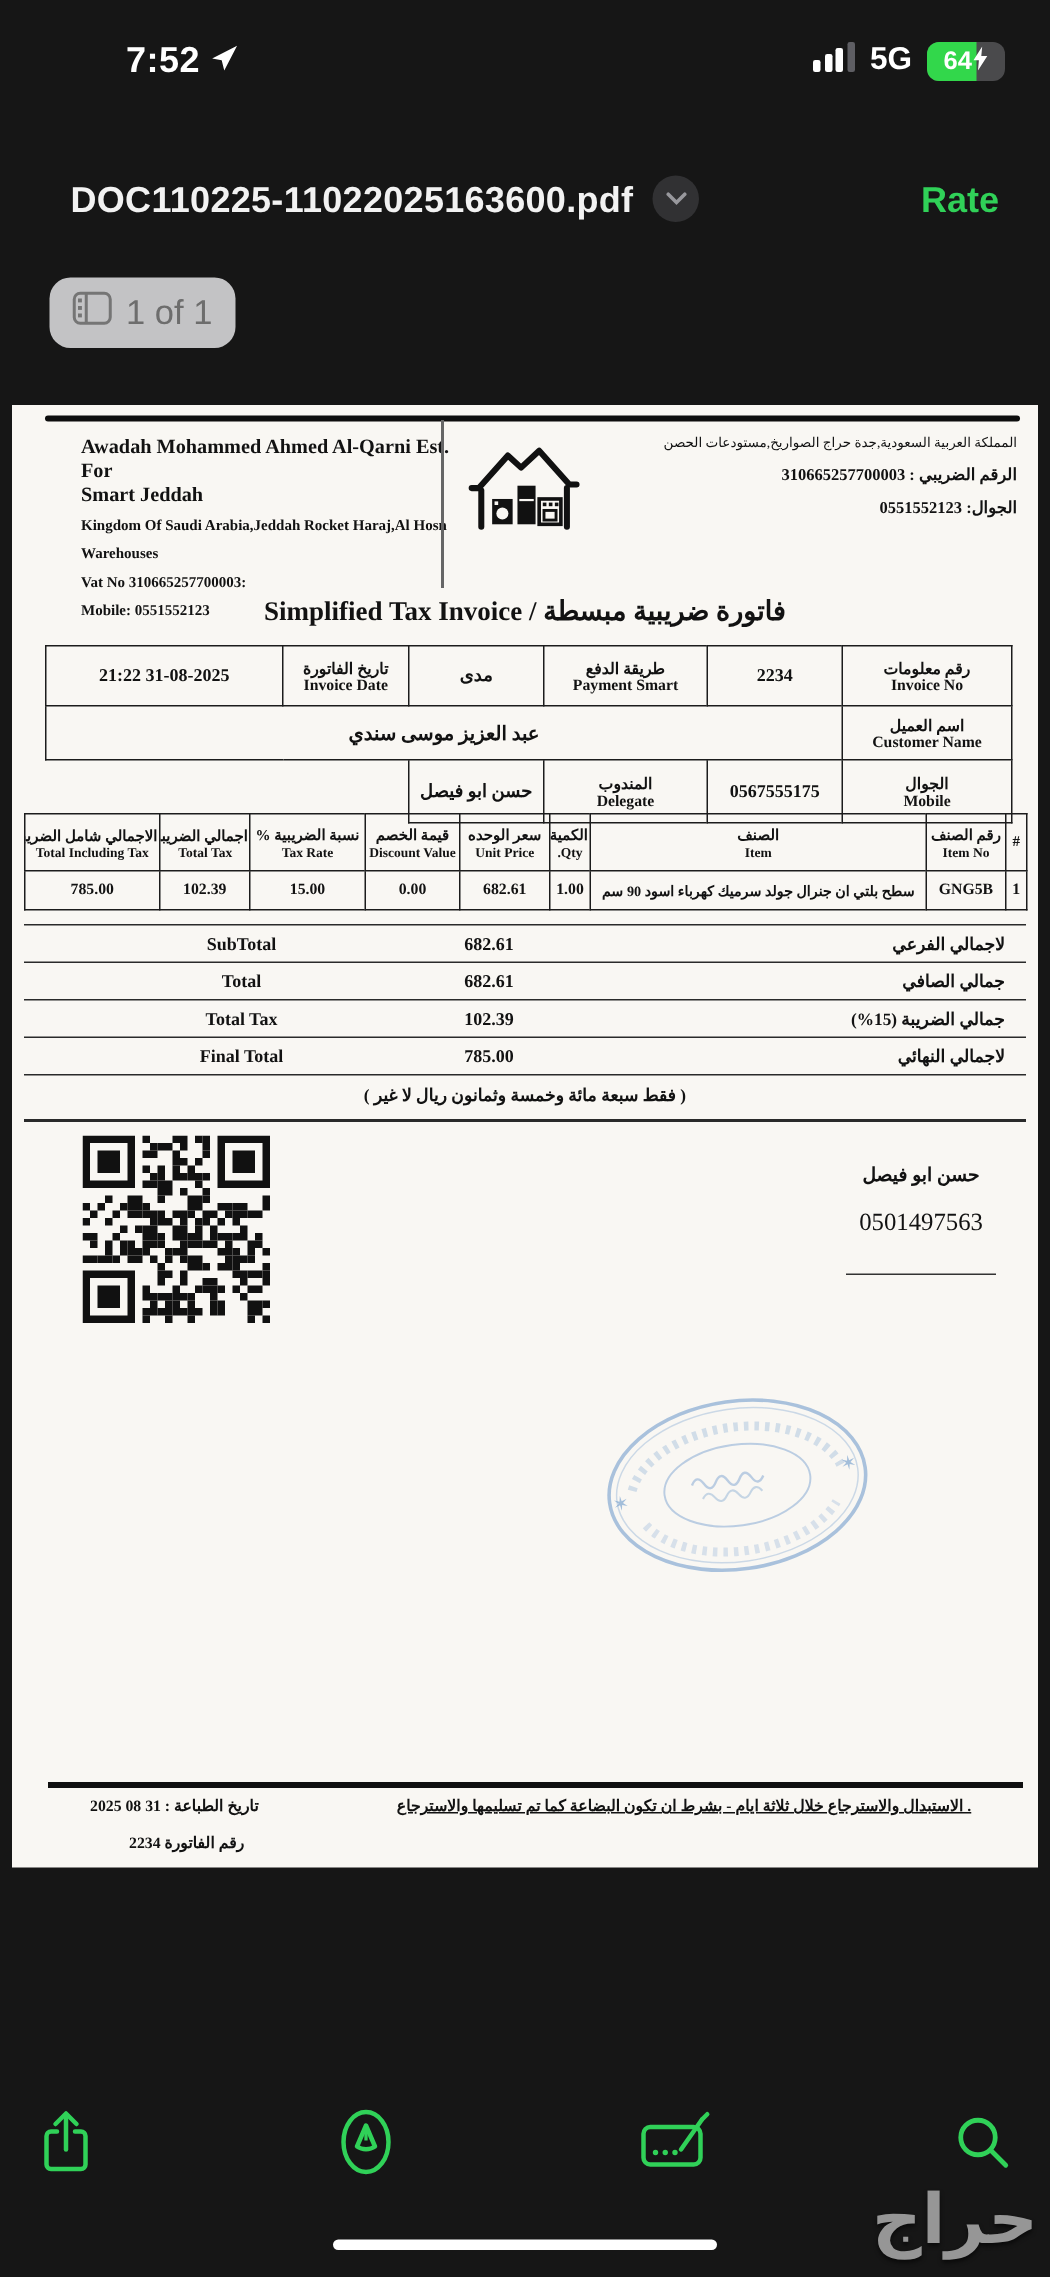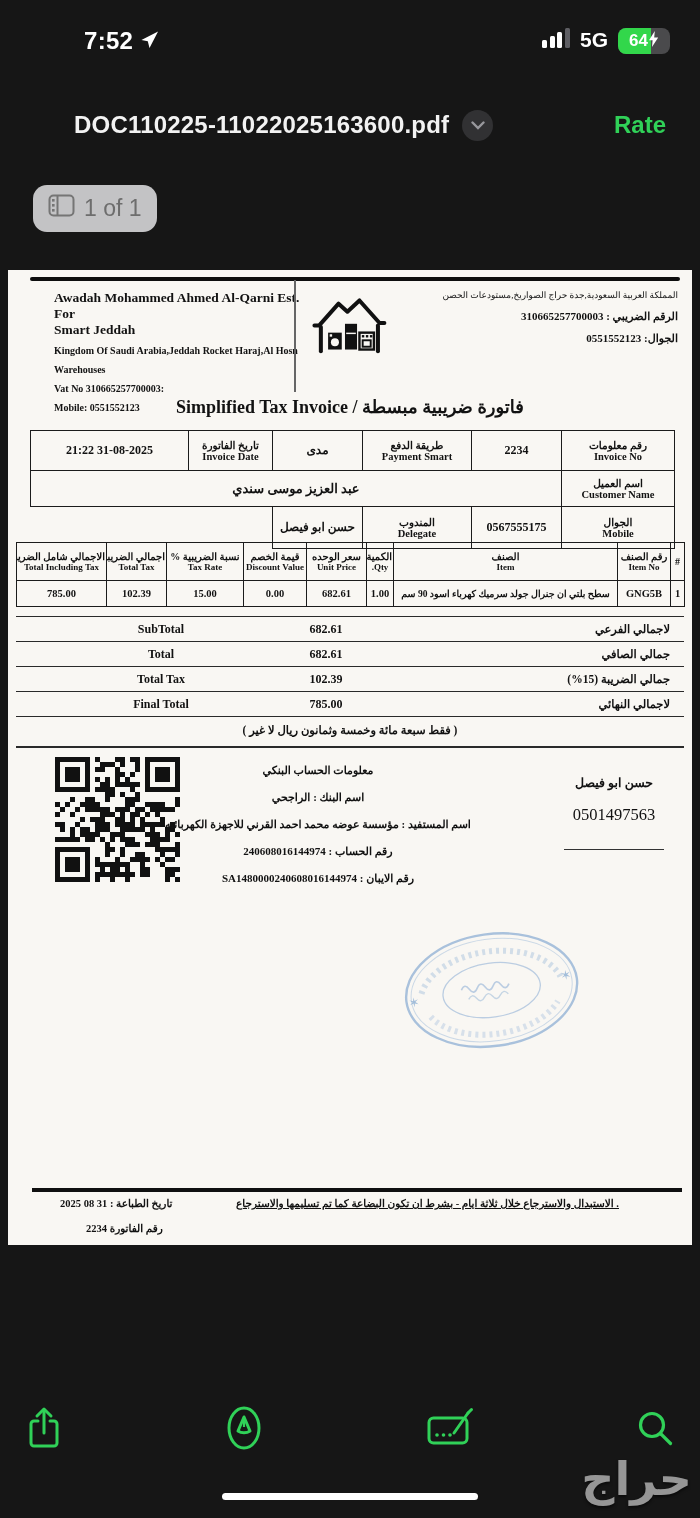--- a/index.html
+++ b/index.html
@@ -15,22 +15,22 @@
   .sig-bars i{display:block;width:5px;border-radius:1.5px;background:#fff;}
   .sig-bars i.b1{height:8px}.sig-bars i.b2{height:12px}.sig-bars i.b3{height:16px}
   .sig-bars i.b4{height:20px;background:#5e5e63;}
   .net{font-size:21px;font-weight:600;}
   .battery{position:relative;width:52px;height:26px;border-radius:8px;background:#4a4a4c;
            overflow:hidden;display:flex;align-items:center;justify-content:center;}
   .battery-fill{position:absolute;left:0;top:0;bottom:0;width:64%;background:#32d74b;}
   .battery-label{position:relative;display:flex;align-items:center;color:#fff;font-weight:bold;
                  font-size:17px;gap:0px;}
   
-  .nav{position:absolute;top:102px;left:0;right:0;height:46px;display:flex;align-items:center;
-       padding:0 34px 0 74px;}
+  .nav{position:absolute;top:102px;left:0;right:0;height:46px;display:flex;align-items:flex-end;
+       padding:0 34px 0 47px;}
   .filename{color:#f2f2f2;font-size:24px;font-weight:bold;letter-spacing:.2px;white-space:nowrap;}
   .chev{width:31px;height:31px;border-radius:50%;background:#313133;display:flex;align-items:center;
         justify-content:center;margin-left:13px;flex:none;}
   .done{margin-left:auto;color:#30d158;font-size:24px;font-weight:600;}
   
   .page-pill{position:absolute;left:33px;top:185px;height:47px;border-radius:14px;
              background:rgba(210,210,213,.92);display:flex;align-items:center;gap:9px;padding:0 15px;}
   .page-pill span{font-size:23px;color:#6d6d6d;font-weight:500;}
   
   .doc{position:absolute;left:8px;top:270px;width:684px;height:975px;background:#f9f7f3;
@@ -77,21 +77,21 @@
   .bank-lines{position:absolute;left:100px;top:494px;width:420px;text-align:center;direction:rtl;
               font-weight:bold;font-size:11px;}
   .bank-lines div{margin-bottom:14px;}
   .bank-contact{position:absolute;right:18px;top:505px;width:120px;text-align:center;direction:rtl;}
   .bc-name{font-size:12.5px;font-weight:bold;margin-bottom:14px;}
   .bc-phone{font-size:16.5px;}
   .bc-line{margin:24px auto 0;width:100px;border-top:1.8px solid #333;}
   .stamp{position:absolute;left:392px;top:658px;transform:rotate(-8deg);opacity:.9;}
   
   .footer-line{position:absolute;top:918px;left:24px;right:10px;height:4px;background:#101010;}
-  .policy{position:absolute;top:927px;right:16px;width:440px;direction:rtl;text-align:left;
+  .policy{position:absolute;top:927px;right:16px;width:440px;direction:rtl;text-align:center;
           font-weight:bold;font-size:10.5px;text-decoration:underline;}
   .print-date{position:absolute;top:927px;left:52px;direction:rtl;font-weight:bold;font-size:10.5px;}
   .footer-invno{position:absolute;top:952px;left:78px;direction:rtl;font-weight:bold;font-size:10.5px;}
   
   .toolbar{position:absolute;left:0;right:0;top:1402px;height:54px;display:flex;
            justify-content:space-between;align-items:center;padding:0 26px;}
   .tool-btn{background:none;border:none;padding:0;cursor:pointer;display:flex;align-items:center;}
   .haraj{position:absolute;right:8px;top:1452px;font-size:46px;font-weight:bold;color:#969696;
          direction:rtl;font-family:"DejaVu Sans",sans-serif;text-shadow:0 2px 3px rgba(0,0,0,.55);
          letter-spacing:-1px;}
@@ -567,27 +567,20 @@
           <rect x="85" y="115" width="5" height="5" fill="#111"></rect>
           <rect x="90" y="115" width="5" height="5" fill="#111"></rect>
           <rect x="110" y="115" width="5" height="5" fill="#111"></rect>
           <rect x="115" y="115" width="5" height="5" fill="#111"></rect>
           <rect x="40" y="120" width="5" height="5" fill="#111"></rect>
           <rect x="55" y="120" width="5" height="5" fill="#111"></rect>
           <rect x="70" y="120" width="5" height="5" fill="#111"></rect>
           <rect x="110" y="120" width="5" height="5" fill="#111"></rect>
           <rect x="120" y="120" width="5" height="5" fill="#111"></rect>
         </svg></div>
-    <div class="bank-lines">
-      <div>معلومات الحساب البنكي</div>
-      <div>اسم البنك : الراجحي</div>
-      <div>اسم المستفيد : مؤسسة عوضه محمد احمد القرني للاجهزة الكهربائيه</div>
-      <div>رقم الحساب : 240608016144974</div>
-      <div>رقم الايبان : SA1480000240608016144974</div>
-    </div>
     <div class="bank-contact">
       <div class="bc-name">حسن ابو فيصل</div>
       <div class="bc-phone num">0501497563</div>
       <div class="bc-line"></div>
     </div>
 
     <div class="stamp">
       <svg width="185" height="125" viewBox="0 0 185 125">
         <g fill="none" stroke="#7ba3cf">
           <ellipse cx="92" cy="62" rx="86" ry="56" stroke-width="2.4" opacity=".7"></ellipse>

